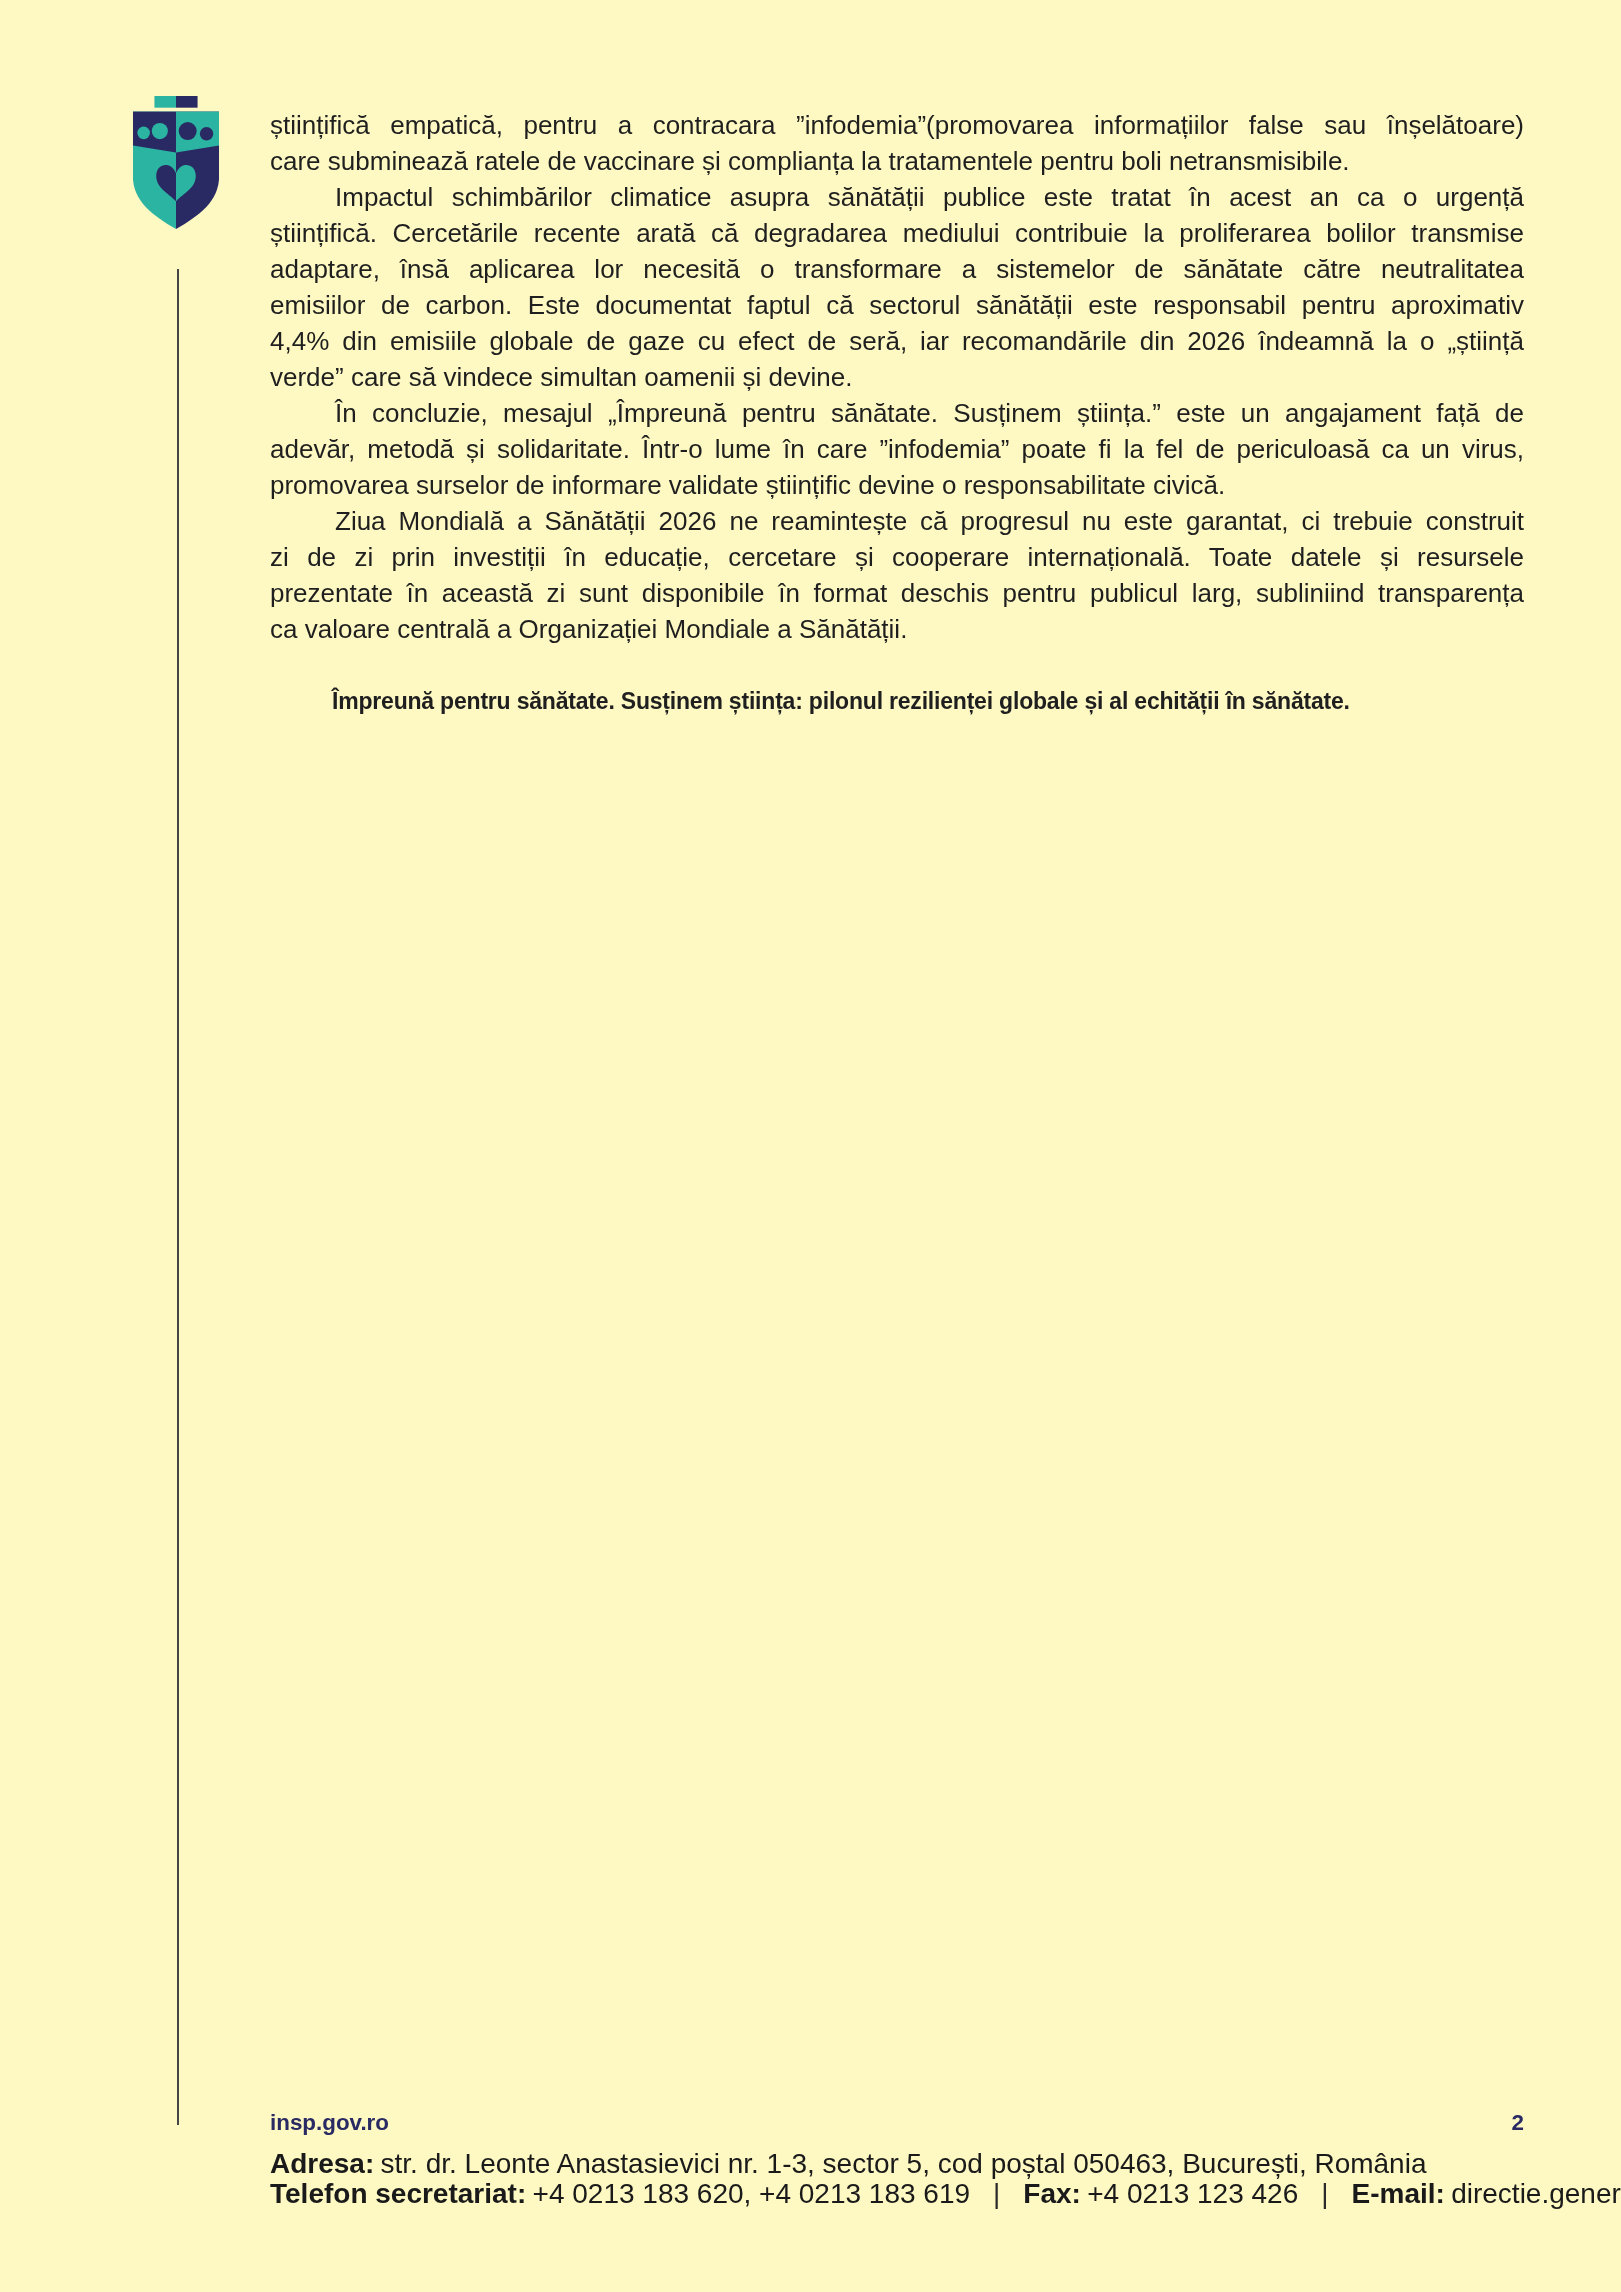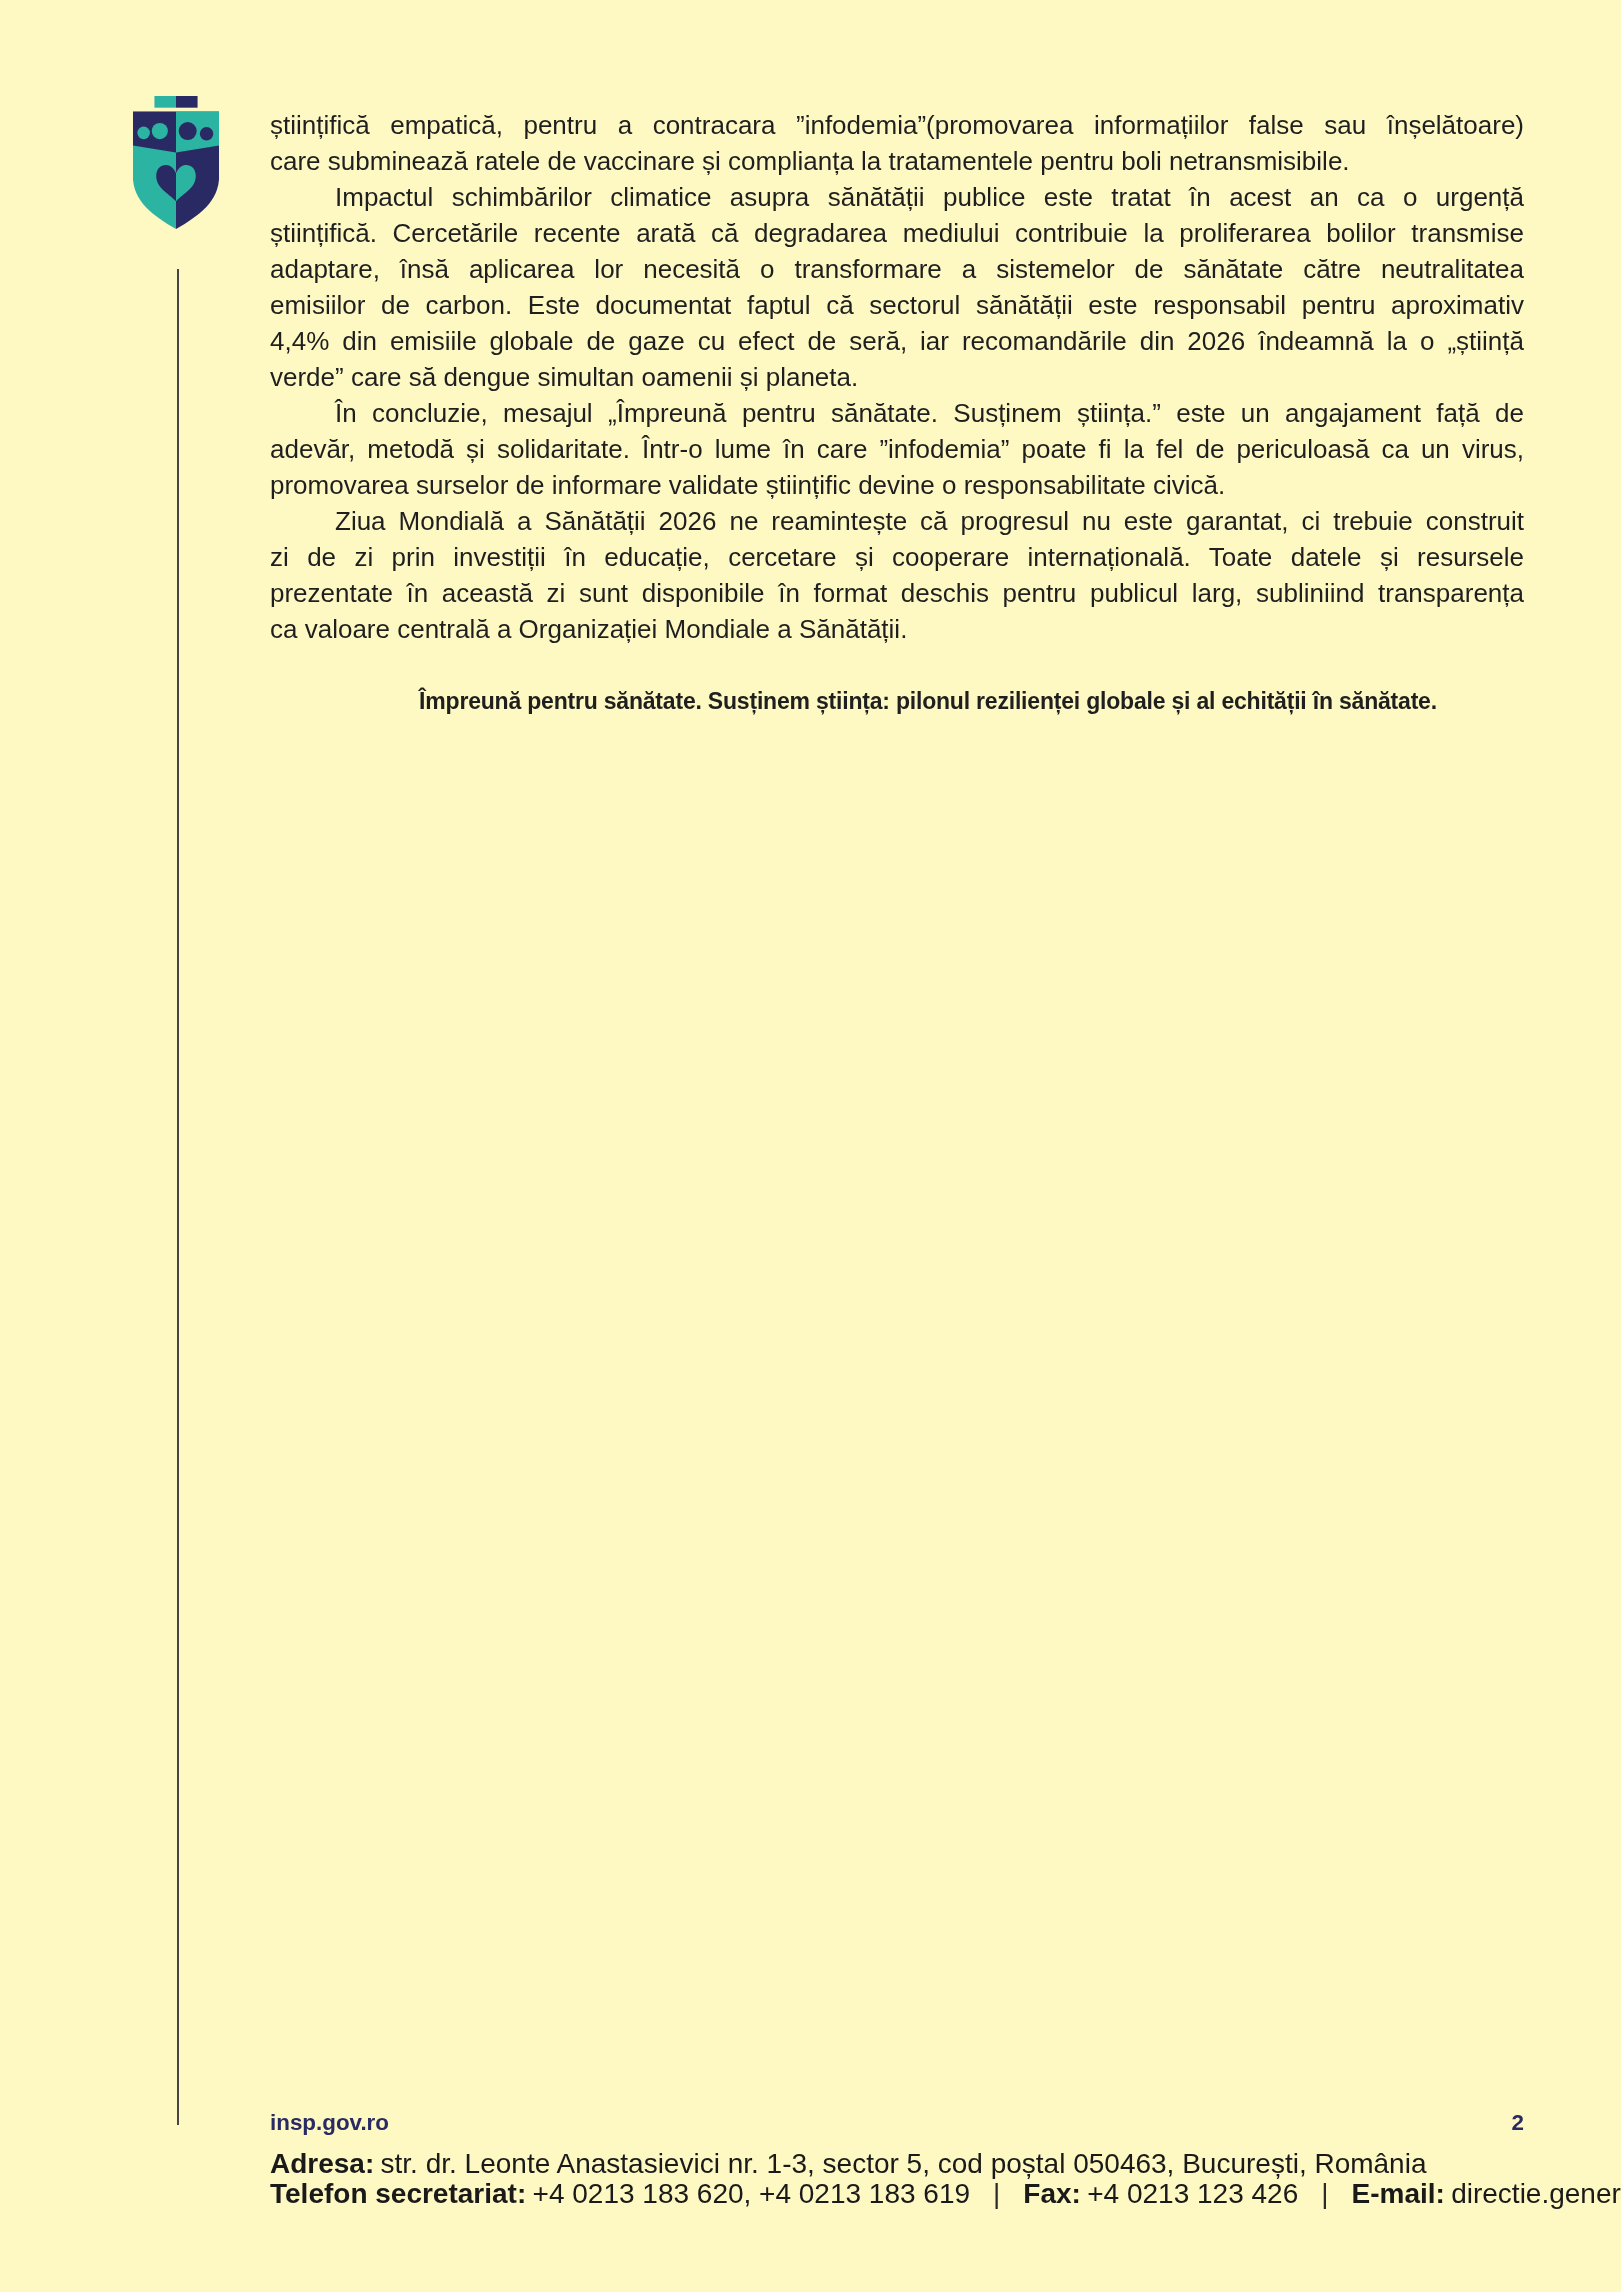--- a/index.html
+++ b/index.html
@@ -37,21 +37,21 @@
   
   .body-text {
     position: absolute;
     left: 270px;
     top: 107px;
     width: 1254px;
     font-size: 26px;
     line-height: 36px;
     color: #1f1f1f;
   }
-  .line { width: 100%; text-align: center; }
+  .line { width: 100%; }
   .jl { text-align: justify; text-align-last: justify; }
   .ll { text-align: left; }
   .ind { text-indent: 65px; }
   .heading {
     margin-top: 36px;
     font-weight: bold;
     font-size: 23px;
     letter-spacing: -0.2px;
     white-space: nowrap;
     text-indent: 62px;
@@ -129,21 +129,21 @@
   <div class="vrule"></div>
 
   <div class="body-text">
     <div class="line jl">științifică empatică, pentru a contracara ”infodemia”(promovarea informațiilor false sau înșelătoare)</div>
     <div class="line ll">care subminează ratele de vaccinare și complianța la tratamentele pentru boli netransmisibile.</div>
     <div class="line jl ind">Impactul schimbărilor climatice asupra sănătății publice este tratat în acest an ca o urgență</div>
     <div class="line jl">științifică. Cercetările recente arată că degradarea mediului contribuie la proliferarea bolilor transmise</div>
     <div class="line jl">adaptare, însă aplicarea lor necesită o transformare a sistemelor de sănătate către neutralitatea</div>
     <div class="line jl">emisiilor de carbon. Este documentat faptul că sectorul sănătății este responsabil pentru aproximativ</div>
     <div class="line jl">4,4% din emisiile globale de gaze cu efect de seră, iar recomandările din 2026 îndeamnă la o „știință</div>
-    <div class="line ll">verde” care să dengue simultan oamenii și planeta.</div>
+    <div class="line ll">verde” care să vindece simultan oamenii și devine.</div>
     <div class="line jl ind">În concluzie, mesajul „Împreună pentru sănătate. Susținem știința.” este un angajament față de</div>
     <div class="line jl">adevăr, metodă și solidaritate. Într-o lume în care ”infodemia” poate fi la fel de periculoasă ca un virus,</div>
     <div class="line ll">promovarea surselor de informare validate științific devine o responsabilitate civică.</div>
     <div class="line jl ind">Ziua Mondială a Sănătății 2026 ne reamintește că progresul nu este garantat, ci trebuie construit</div>
     <div class="line jl">zi de zi prin investiții în educație, cercetare și cooperare internațională. Toate datele și resursele</div>
     <div class="line jl">prezentate în această zi sunt disponibile în format deschis pentru publicul larg, subliniind transparența</div>
     <div class="line ll">ca valoare centrală a Organizației Mondiale a Sănătății.</div>
     <div class="line heading">Împreună pentru sănătate. Susținem știința: pilonul rezilienței globale și al echității în sănătate.</div>
   </div>
 

